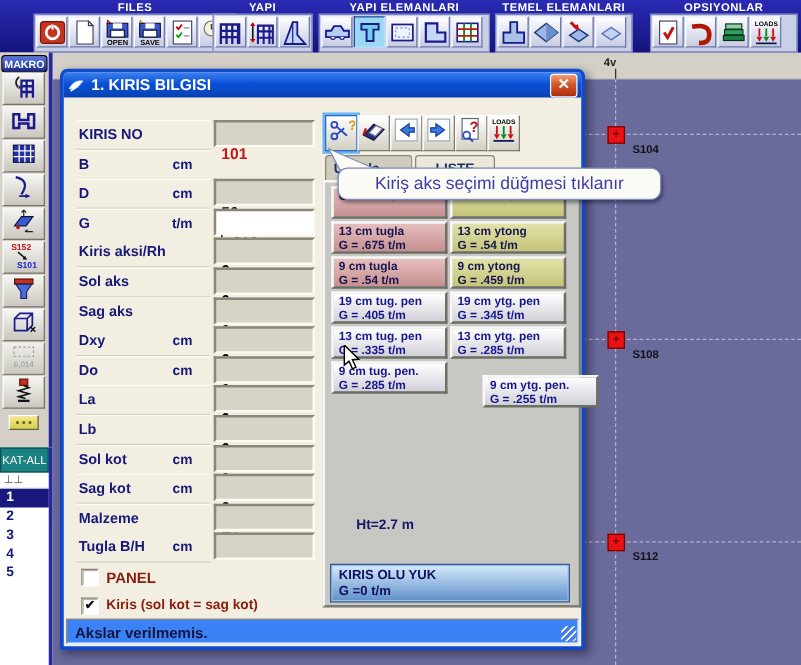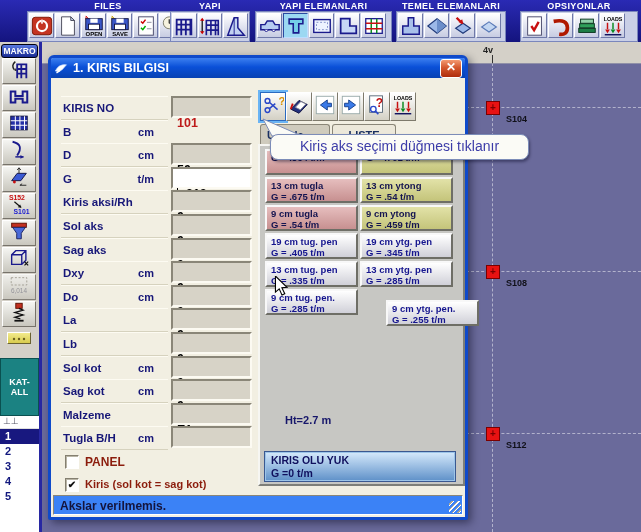--- a/index.html
+++ b/index.html
@@ -14,21 +14,21 @@
   .tbtn.sel{background:#9CD8F2;border-color:#2A4AA0 #BDF #BDF #2A4AA0}
   .tbtn svg{display:block}
   
   #sidebar{position:absolute;left:0;top:42px;width:39px;height:376px;background:#D4D0C8;border-right:3px solid #2828A2;z-index:2}
   .makro{margin:2px 1px;background:linear-gradient(#5A7AE0,#182A92);color:#fff;font-size:8.5px;font-weight:bold;text-align:center;border:1px solid #001;border-radius:3px;padding:1px 0}
   .sbtn{position:absolute;left:2px;width:34px;height:26px;background:linear-gradient(#F5F5F2,#C9C7BE);border:1px solid;border-color:#FFF #76726A #76726A #FFF;display:flex;align-items:center;justify-content:center;box-sizing:border-box}
   .sbtn.dis{opacity:.85}
   .sbtn.mini{left:7px;width:24px;height:12px;background:linear-gradient(#F2EA8C,#D8CC4E);border-color:#FFF #6A6230 #6A6230 #FFF}
   
   #kat{position:absolute;left:0;top:358px;width:39px;height:174px;background:#fff;border-right:3px solid #2828A2;z-index:2}
-  .kat-h{background:#1B8282;color:#fff;font-size:9px;font-weight:bold;text-align:center;padding:18px 0;border:1px solid #0A5050}
+  .kat-h{background:#1B8282;color:#fff;font-size:9px;font-weight:normal;text-align:center;padding:4px 0;border:1px solid #0A5050}
   .kat-glyph{font-size:9px;color:#556;padding:0 3px;height:12px;border-bottom:1px solid #E0E0E0}
   .kat-item{font-size:11px;font-weight:bold;color:#12187E;padding:1px 5px;height:13px;cursor:default}
   .kat-item.sel{background:#18187F;color:#fff}
   
   #canvas{position:absolute;left:42px;top:42px;width:599px;height:490px;background:#6A6A9B;z-index:1}
   #strip{position:absolute;left:0;top:0;width:599px;height:21px;background:#D4D0C8;border-bottom:1px solid #9090A8}
   #axislabel{position:absolute;left:441px;top:3px;font-size:9px;font-weight:bold;color:#222}
   #axistick{position:absolute;left:450px;top:13px;height:8px;width:0;border-left:1px solid #333}
   .vdash{position:absolute;left:450px;top:21px;height:469px;width:0;border-left:1px dashed #B2B2CC}
   .hdash{position:absolute;left:424px;width:175px;height:0;border-top:1px dashed #B2B2CC}

